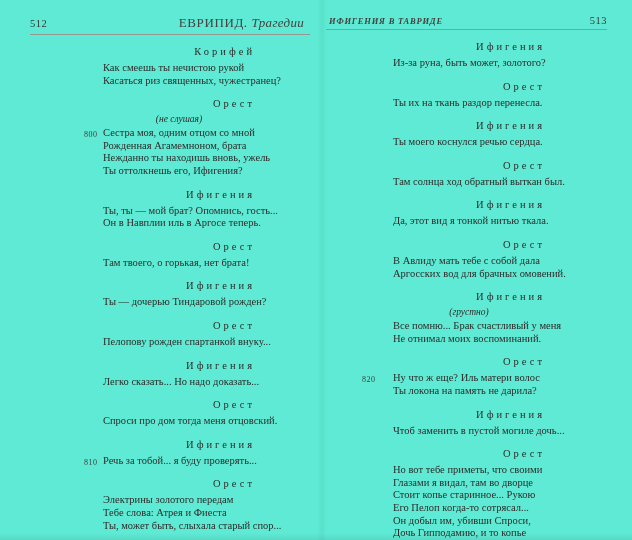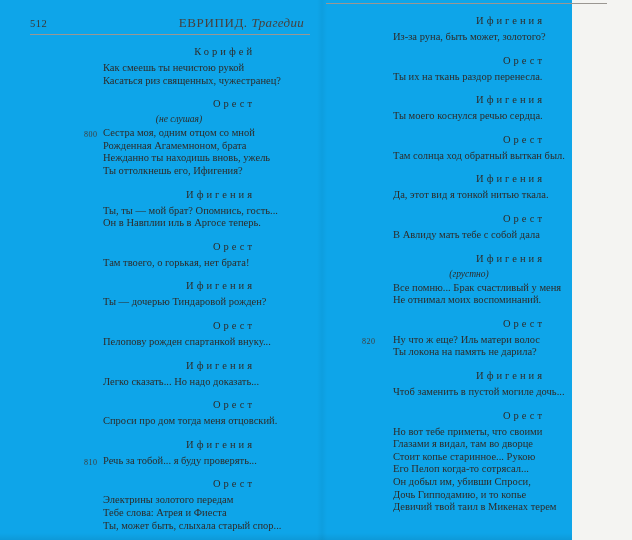--- a/index.html
+++ b/index.html
@@ -3,21 +3,21 @@
 <meta charset="utf-8">
 <style>
   html,body{margin:0;padding:0;}
   body{
     width:632px;height:540px;overflow:hidden;
     background:#f4f4f2;
     font-family:"Liberation Serif", serif;
     color:#2e2c2a;
     -webkit-font-smoothing:antialiased;
   }
-  .spread{position:relative;width:572px;height:540px;background:#0ea5e9;}
+  .spread{position:relative;width:632px;height:540px;background:#5eead4;}
   .spread::after{
     content:"";position:absolute;left:0;bottom:0;width:100%;height:7px;
     background:linear-gradient(180deg,rgba(0,0,0,0),rgba(0,0,0,0.07));
     pointer-events:none;
   }
   .gutter{
     position:absolute;left:317px;top:0;width:10px;height:100%;
     background:linear-gradient(90deg,rgba(0,0,0,0),rgba(0,0,0,0.045) 50%,rgba(0,0,0,0));
   }
   .page{position:absolute;top:0;width:316px;height:540px;}
@@ -108,20 +108,24 @@
           <div class="line"><span class="ltext">Электрины золотого передам</span></div>
           <div class="line"><span class="ltext">Тебе слова: Атрея и Фиеста</span></div>
           <div class="line"><span class="ltext">Ты, может быть, слыхала старый спор...</span></div>
         </div>
       </div>
   </div>
 
   <div class="gutter"></div>
 
   <div class="page page-right">
+    <div class="pagehead">
+      <span class="runhead-right">ИФИГЕНИЯ В ТАВРИДЕ</span>
+      <span class="pagenum">513</span>
+    </div>
     <div class="rule"></div>
     <div class="verse">
         <div class="speech">
           <div class="speaker">Ифигения</div>
           <div class="line"><span class="ltext">Из-за руна, быть может, золотого?</span></div>
         </div>
         <div class="speech">
           <div class="speaker">Орест</div>
           <div class="line"><span class="ltext">Ты их на ткань раздор перенесла.</span></div>
         </div>
@@ -133,20 +137,21 @@
           <div class="speaker">Орест</div>
           <div class="line"><span class="ltext">Там солнца ход обратный выткан был.</span></div>
         </div>
         <div class="speech">
           <div class="speaker">Ифигения</div>
           <div class="line"><span class="ltext">Да, этот вид я тонкой нитью ткала.</span></div>
         </div>
         <div class="speech">
           <div class="speaker">Орест</div>
           <div class="line"><span class="ltext">В Авлиду мать тебе с собой дала</span></div>
+          <div class="line"><span class="ltext">Аргосских вод для брачных омовений.</span></div>
         </div>
         <div class="speech">
           <div class="speaker">Ифигения</div>
           <div class="direction">(грустно)</div>
           <div class="line"><span class="ltext">Все помню... Брак счастливый у меня</span></div>
           <div class="line"><span class="ltext">Не отнимал моих воспоминаний.</span></div>
         </div>
         <div class="speech">
           <div class="speaker">Орест</div>
           <div class="line"><span class="lnum">820</span><span class="ltext">Ну что ж еще? Иль матери волос</span></div>

